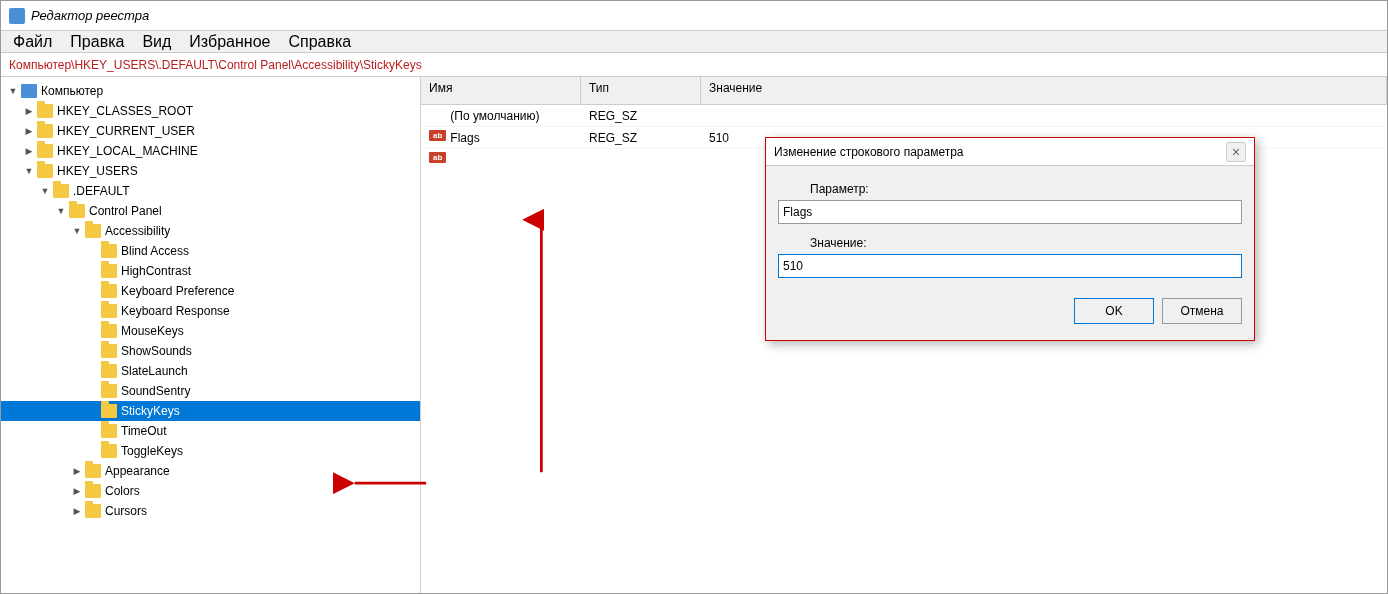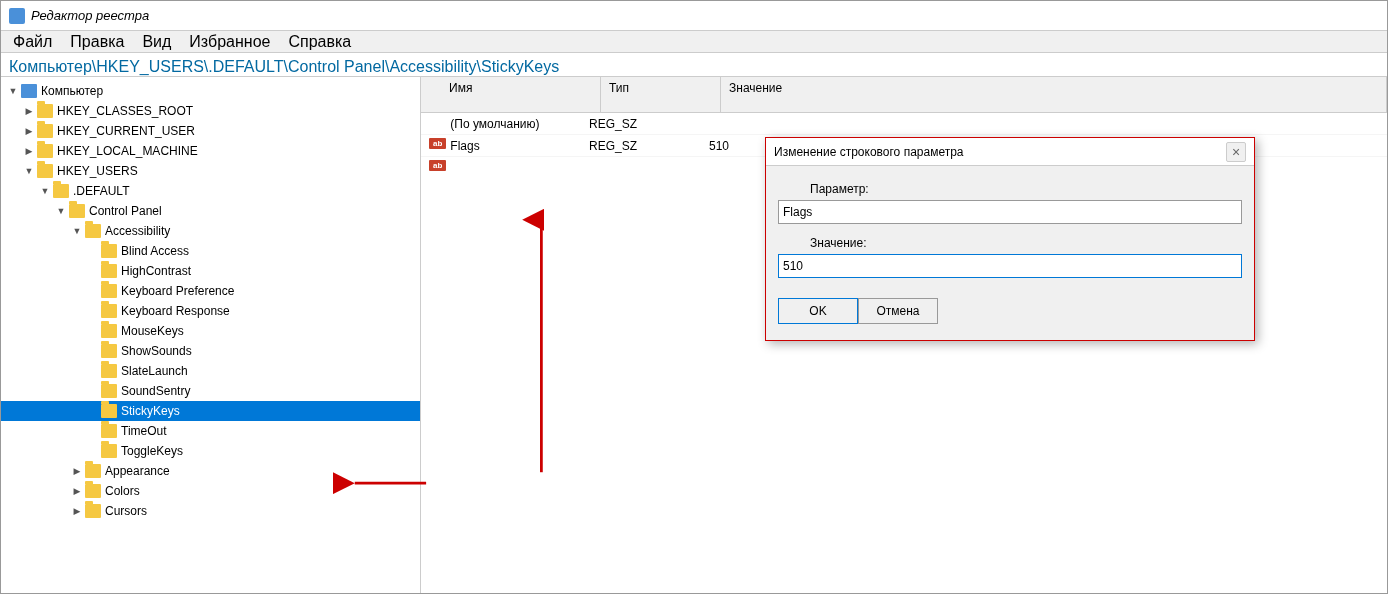--- a/index.html
+++ b/index.html
@@ -49,25 +49,25 @@
     .menu-item {
       padding: 2px 8px;
       cursor: pointer;
       font-size: 16px;
       color: #000;
     }
     .address-bar {
       background: #fff;
       height: 24px;
       display: flex;
-      align-items: flex-end;
+      align-items: center;
       padding: 0 8px;
       border-bottom: 1px solid #ccc;
-      font-size: 16px;
-      color: #0369a1;
+      font-size: 12px;
+      color: #b91c1c;
     }
     .main-content {
       display: flex;
       flex: 1;
       overflow: hidden;
       position: relative;
     }
     .tree-panel {
       width: 420px;
       background: #fff;
@@ -115,24 +115,23 @@
       flex-shrink: 0;
     }
     .right-panel {
       flex: 1;
       background: #fff;
       display: flex;
       flex-direction: column;
     }
     .right-header {
       display: flex;
-      height: 36px;
+      height: 28px;
       background: #f0f0f0;
       border-bottom: 1px solid #ccc;
-      padding-left: 20px;
     }
     .col-header {
       font-size: 12px;
       padding: 4px 8px;
       color: #000;
       border-right: 1px solid #ccc;
       font-weight: normal;
     }
     .col-header-name { width: 160px; }
     .col-header-type { width: 120px; }
@@ -234,20 +233,22 @@
       font-size: 12px;
       background: #fff;
       margin-bottom: 12px;
     }
     .dialog-input.value-input {
       border: 1.5px solid #0078d7;
       outline: none;
     }
     .dialog-buttons {
       display: flex;
+      justify-content: flex-end;
+      gap: 8px;
       margin-top: 8px;
     }
     .dialog-btn {
       min-width: 80px;
       height: 26px;
       border: 1px solid #999;
       background: #f0f0f0;
       font-size: 12px;
       cursor: pointer;
       padding: 0 12px;

